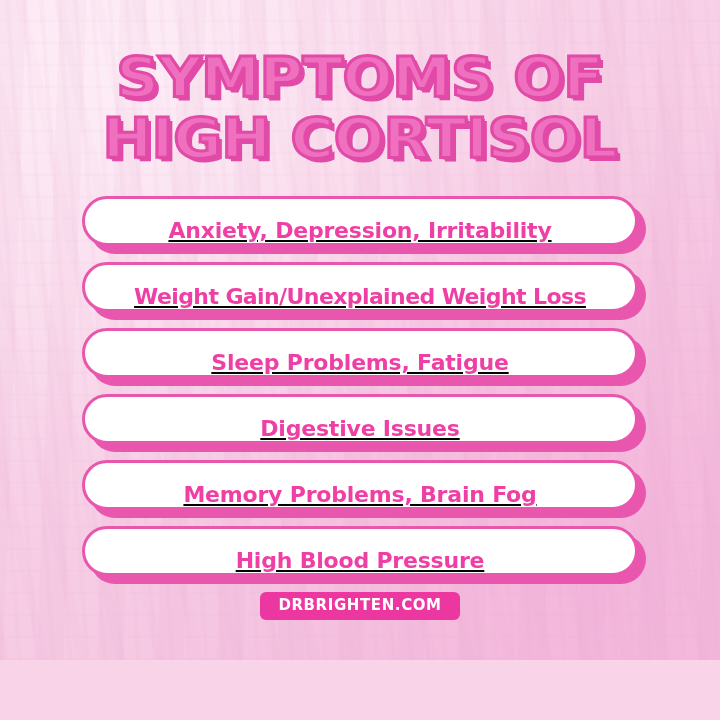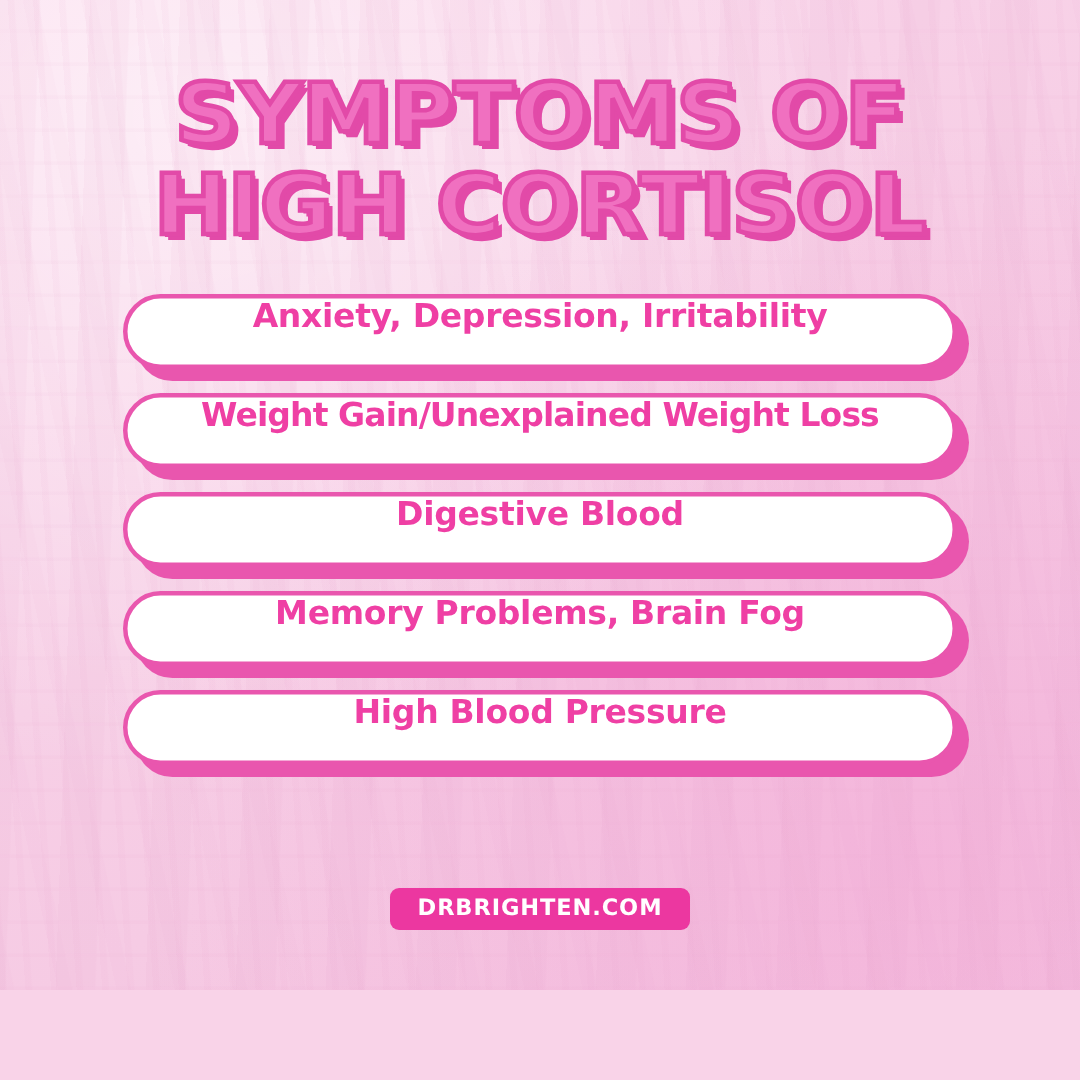--- a/index.html
+++ b/index.html
@@ -106,24 +106,25 @@
     border-radius: 40px;
     background: #e956ae;
   }
   .pill {
     position: relative;
     background: #ffffff;
     border: 3px solid #e956ae;
     border-radius: 40px;
     height: 50px;
     display: flex;
-    align-items: flex-start;
+    align-items: flex-end;
     justify-content: center;
     padding: 0 18px;
     box-sizing: border-box;
+    text-decoration: underline;
   }
   .pill-text {
     font-family: "DejaVu Sans", sans-serif;
     font-weight: 700;
     font-size: 22px;
     letter-spacing: -0.2px;
     color: #ef3fa4;
     white-space: nowrap;
     text-align: center;
   }
@@ -173,25 +174,31 @@
         </div>
       </div>
 
       <div class="pill-wrap">
         <div class="pill-shadow"></div>
         <div class="pill">
           <span class="pill-text tight">Weight Gain/Unexplained Weight Loss</span>
         </div>
       </div>
 
-
-      <div class="pill-wrap">
-        <div class="pill-shadow"></div>
-        <div class="pill">
-          <span class="pill-text">Digestive Blood</span>
+      <div class="pill-wrap">
+        <div class="pill-shadow"></div>
+        <div class="pill">
+          <span class="pill-text">Sleep Problems, Fatigue</span>
+        </div>
+      </div>
+
+      <div class="pill-wrap">
+        <div class="pill-shadow"></div>
+        <div class="pill">
+          <span class="pill-text">Digestive Issues</span>
         </div>
       </div>
 
       <div class="pill-wrap">
         <div class="pill-shadow"></div>
         <div class="pill">
           <span class="pill-text">Memory Problems, Brain Fog</span>
         </div>
       </div>
 

